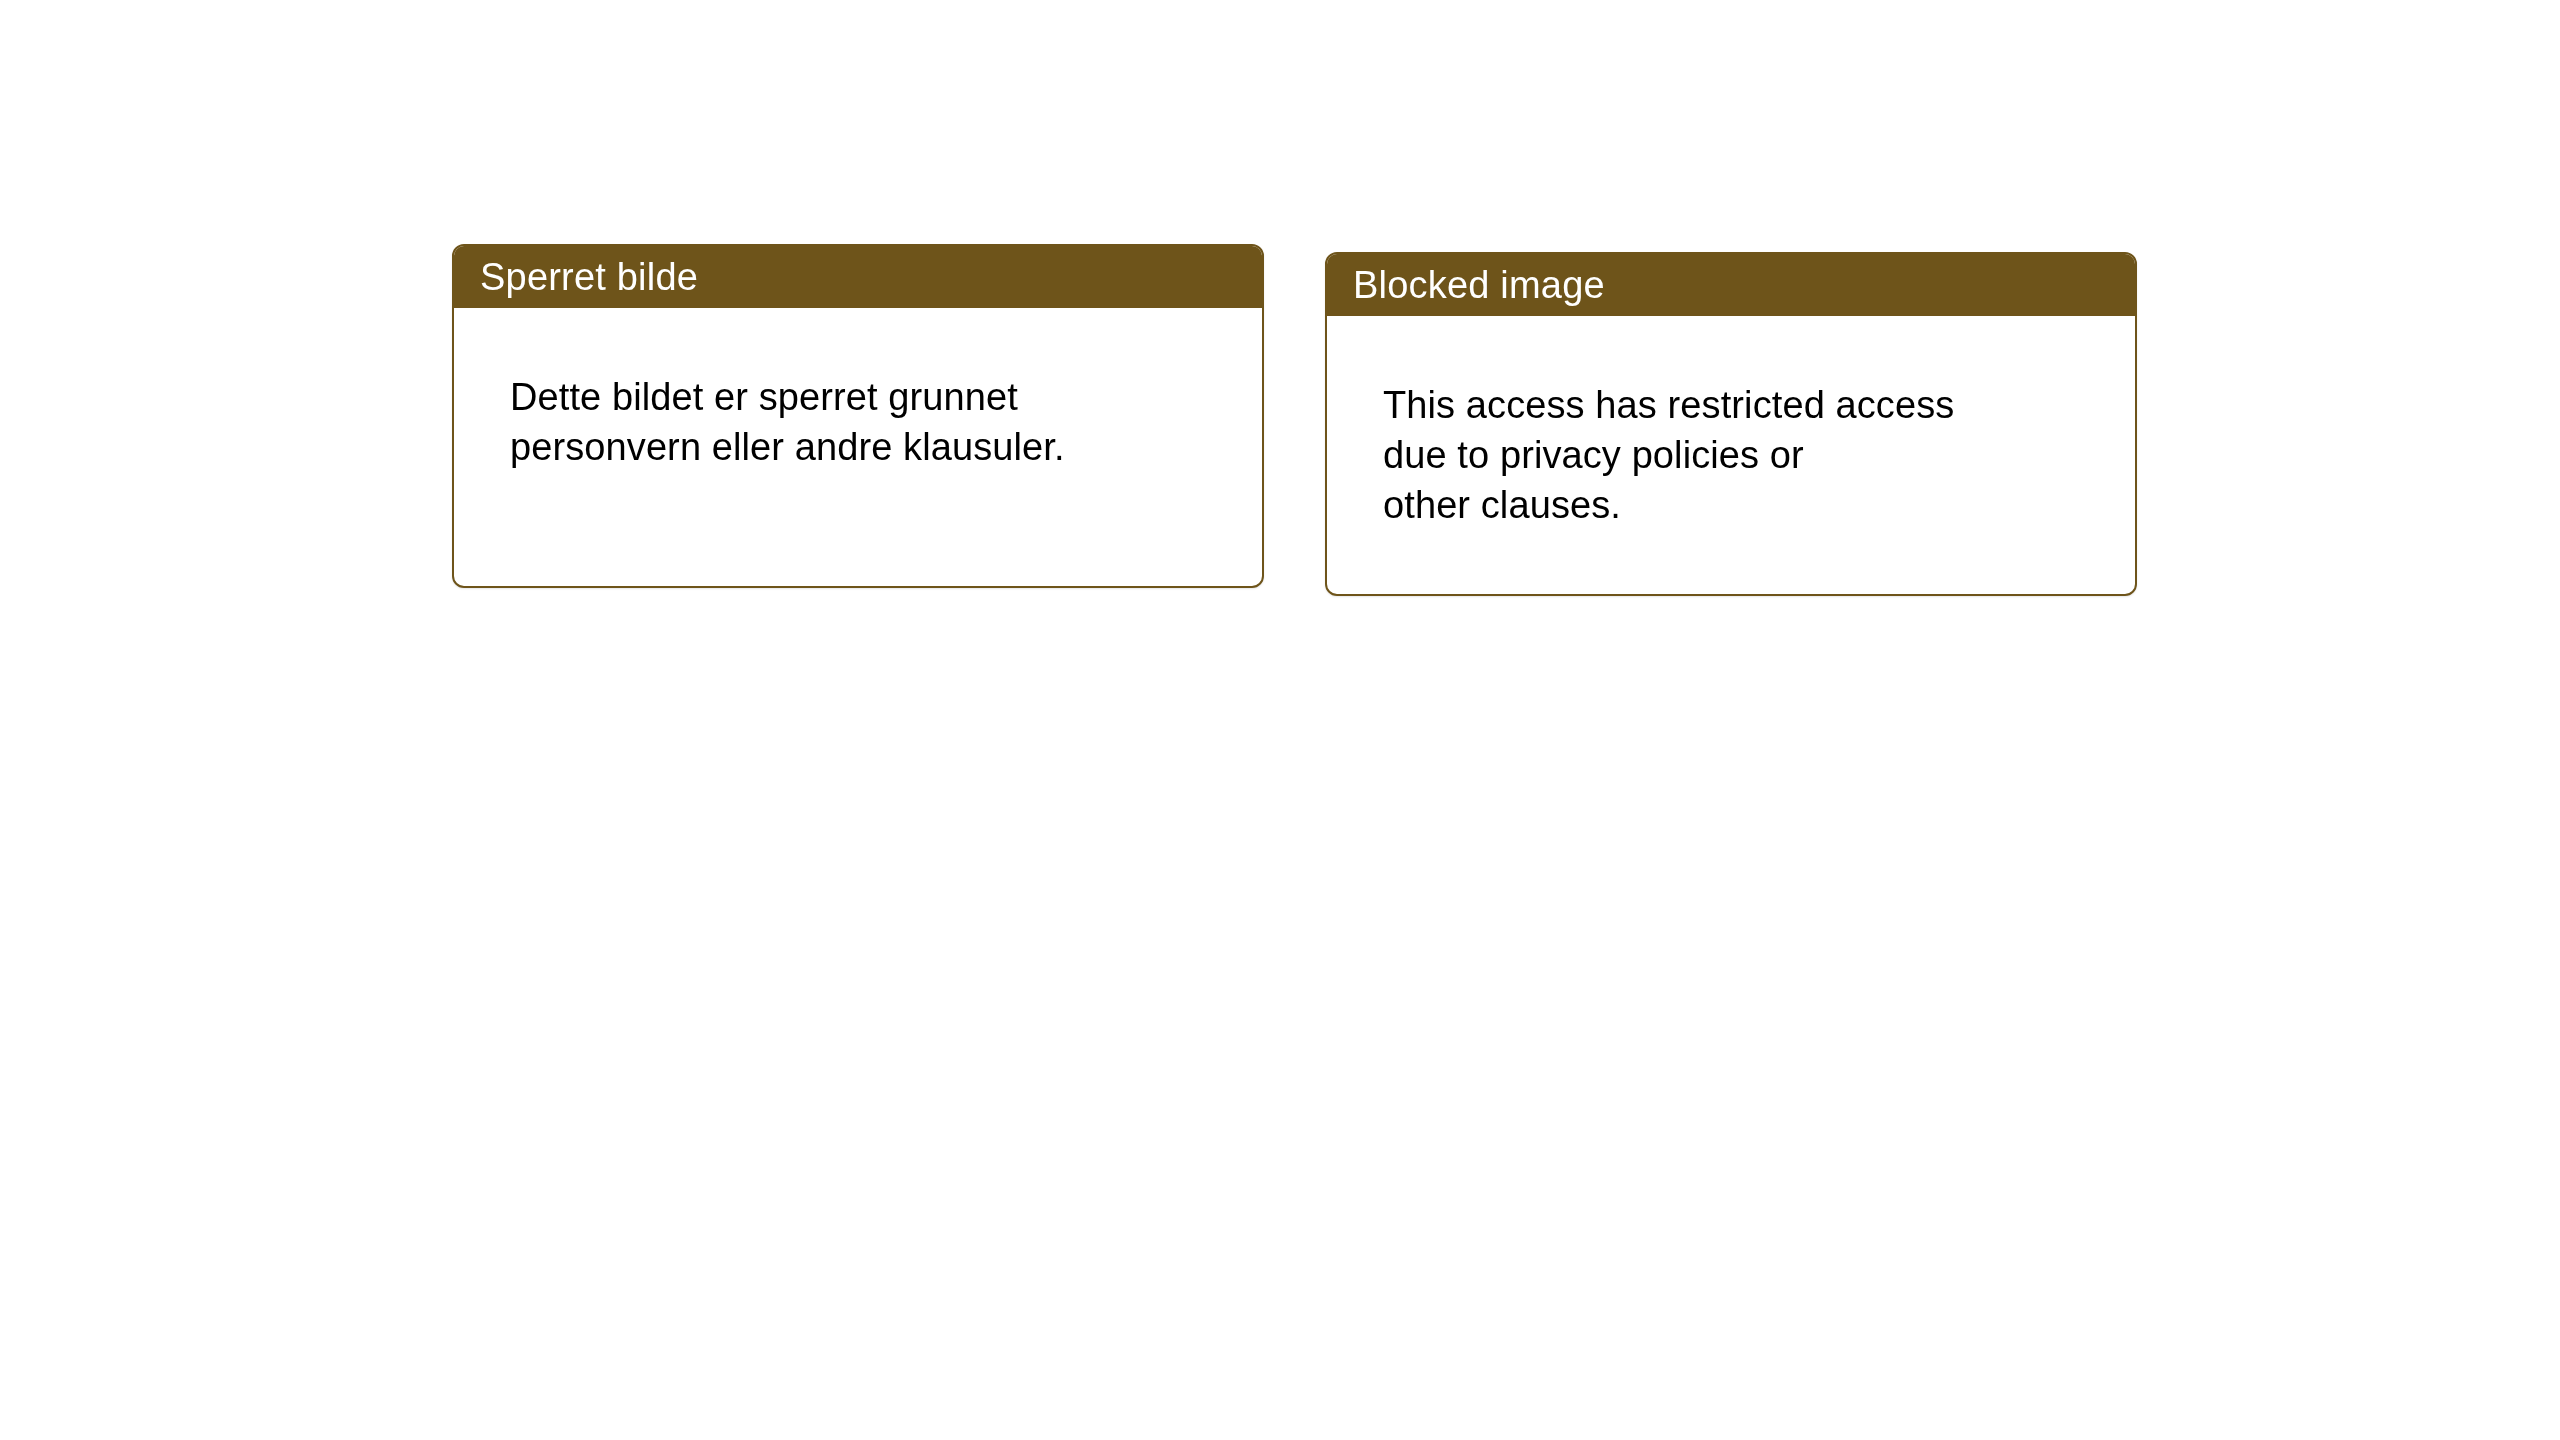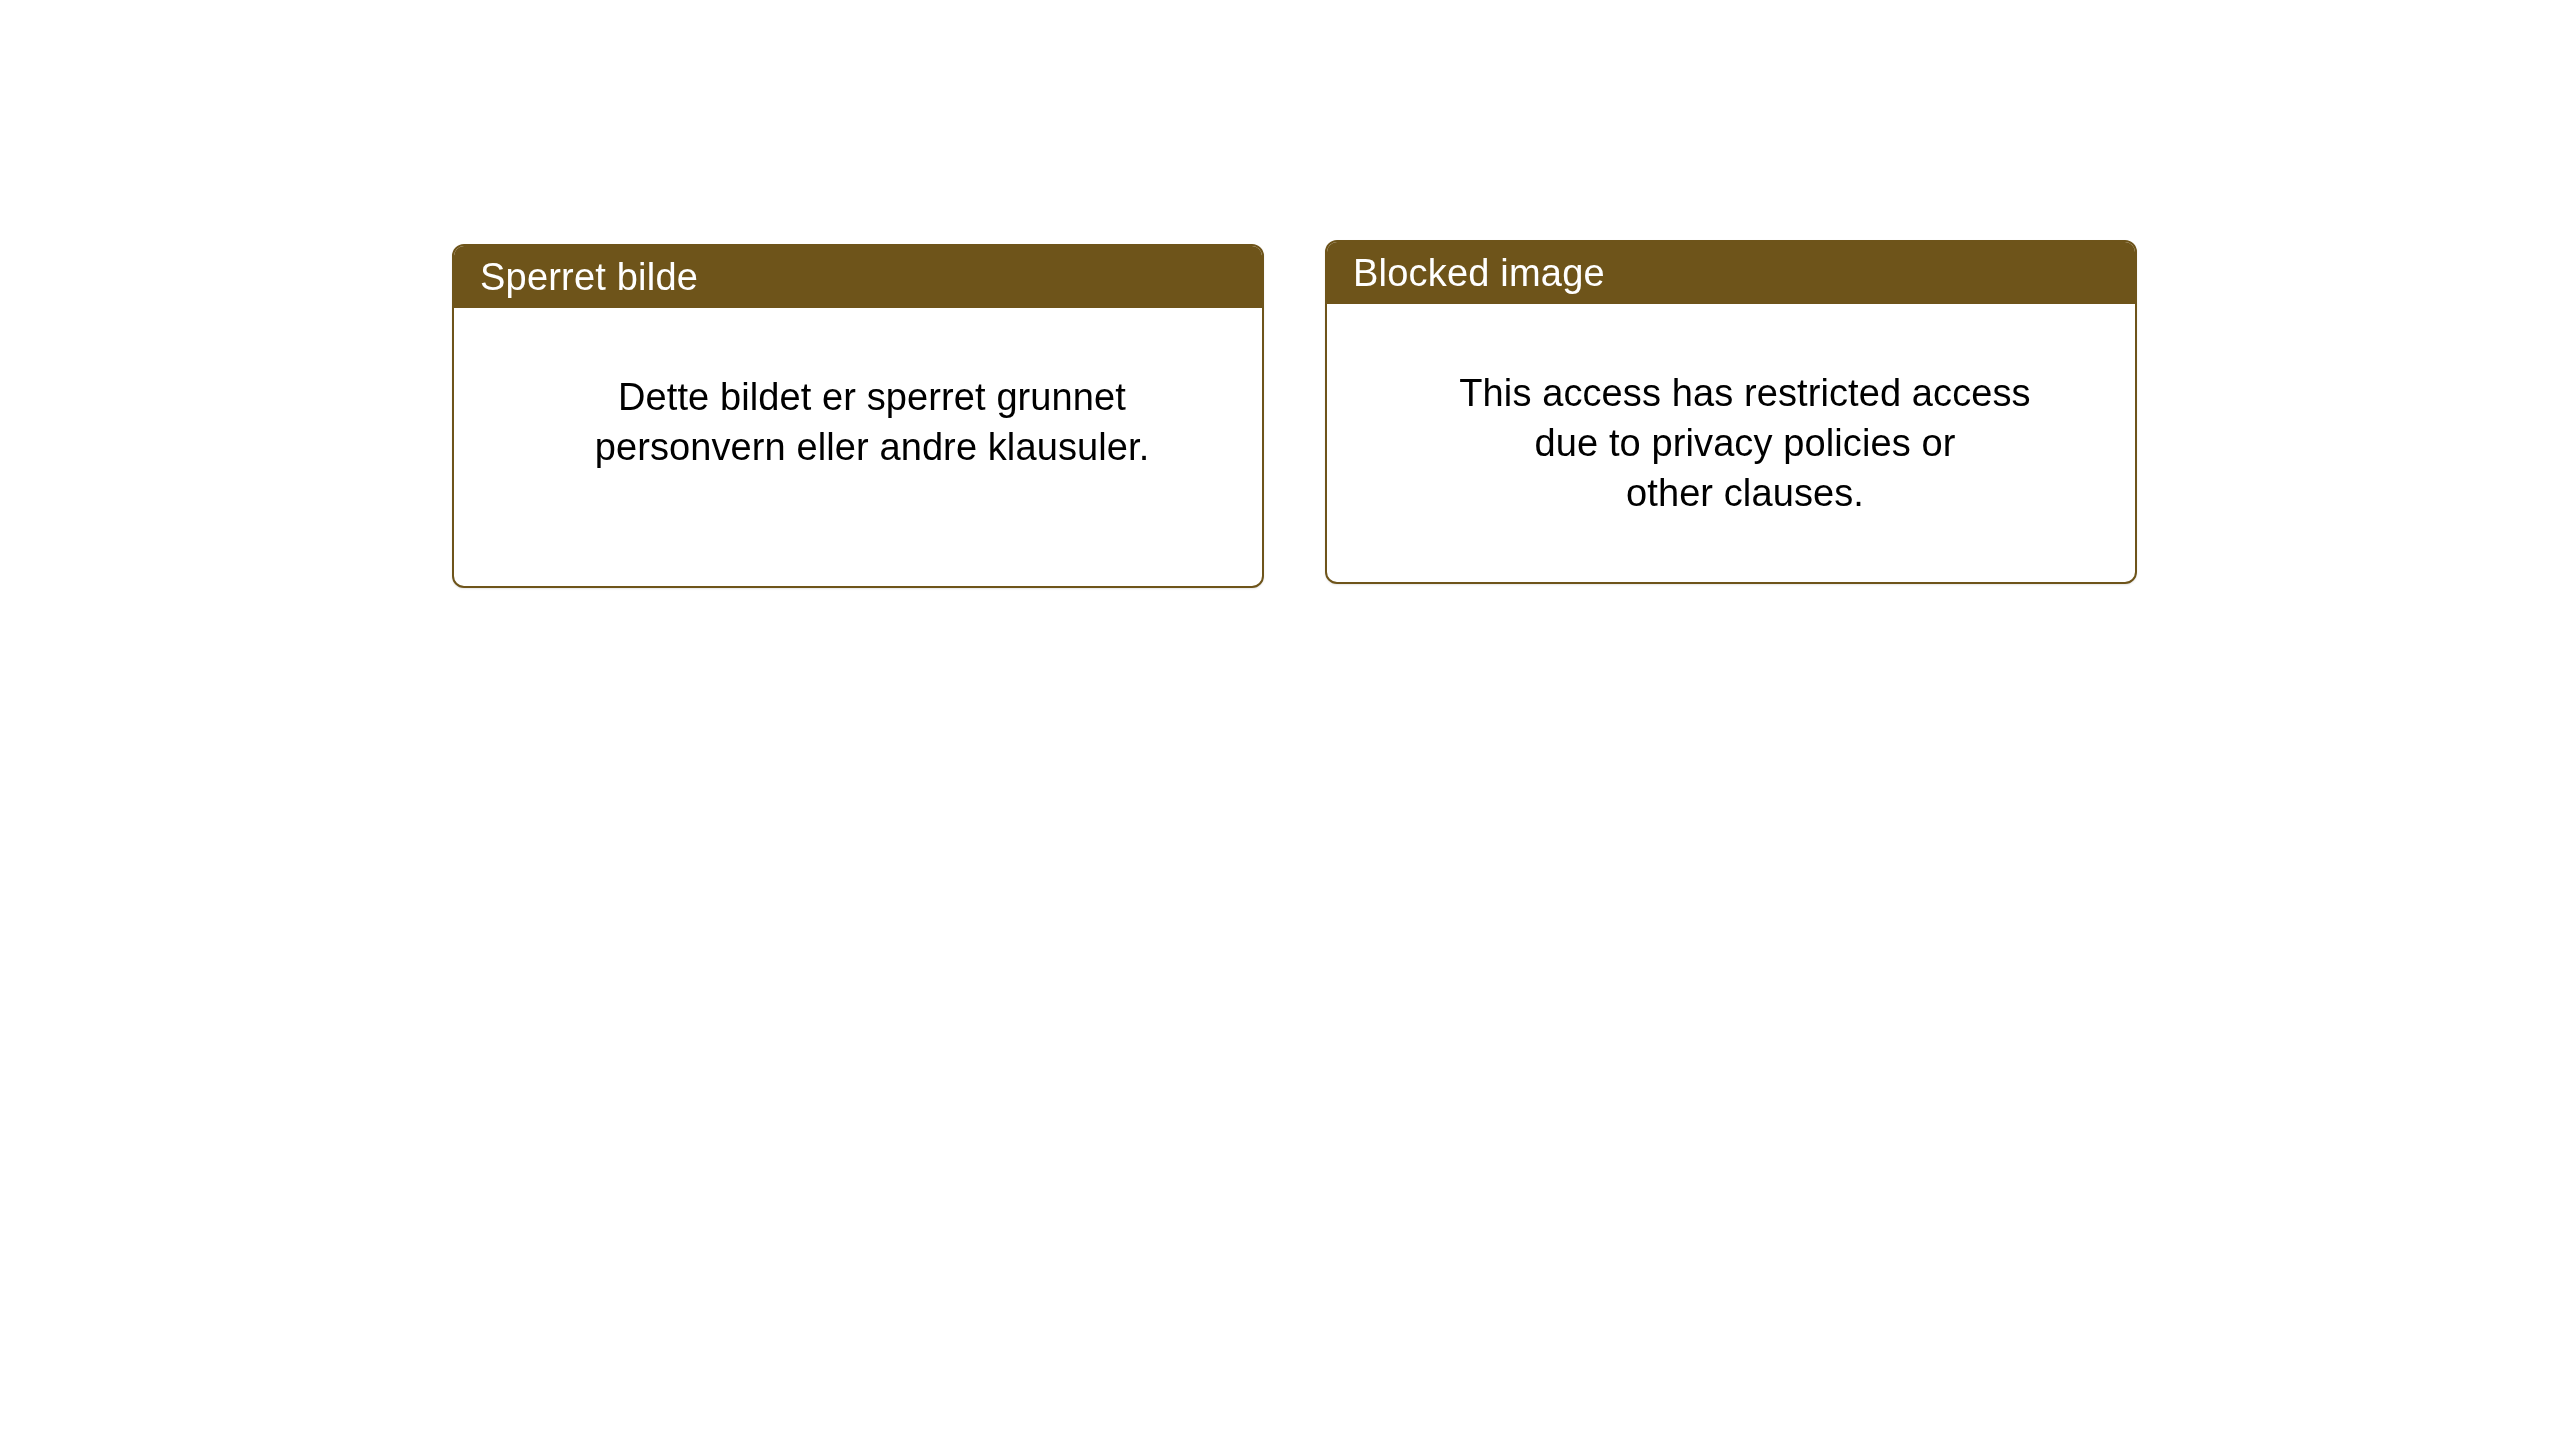--- a/index.html
+++ b/index.html
@@ -22,33 +22,32 @@
   }
 
   .notice-card {
     position: absolute;
     box-sizing: border-box;
     background: #ffffff;
     border: 2px solid #6e541a;
     border-radius: 12px;
     overflow: hidden;
     box-shadow: 0 1px 2px rgba(0,0,0,0.10);
-    text-align: center;
   }
 
   .notice-card.card-left {
     left: 452px;
     top: 244px;
     width: 812px;
     height: 344px;
   }
 
   .notice-card.card-right {
     left: 1325px;
-    top: 240px;
+    top: 252px;
     width: 812px;
     height: 344px;
   }
 
   .card-header {
     background: #6e541a;
     color: #ffffff;
     height: 62px;
     display: flex;
     align-items: center;

